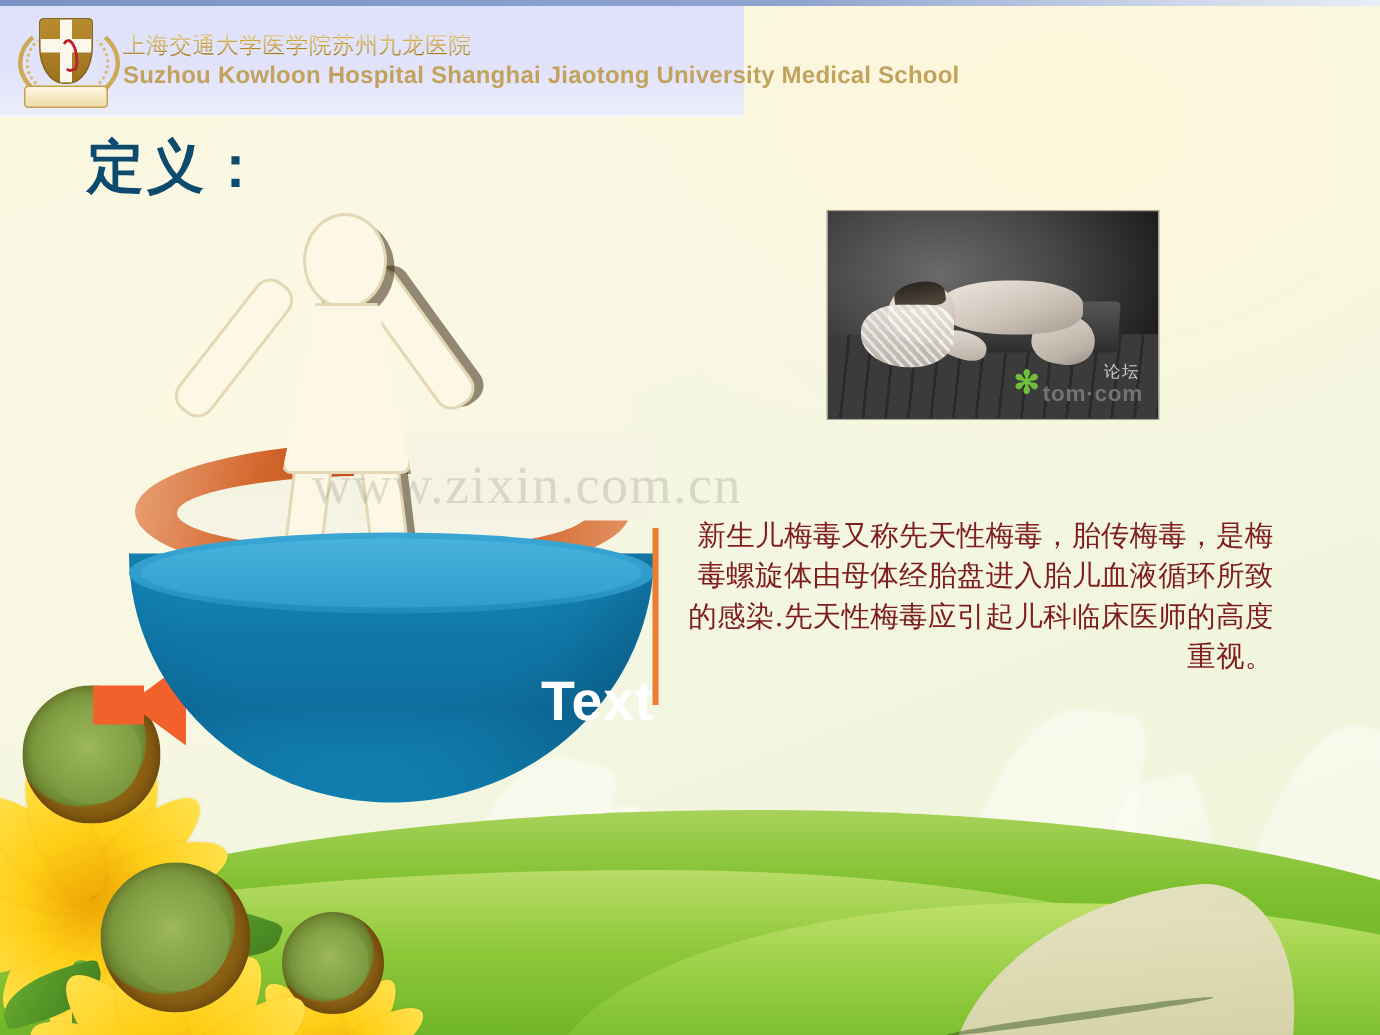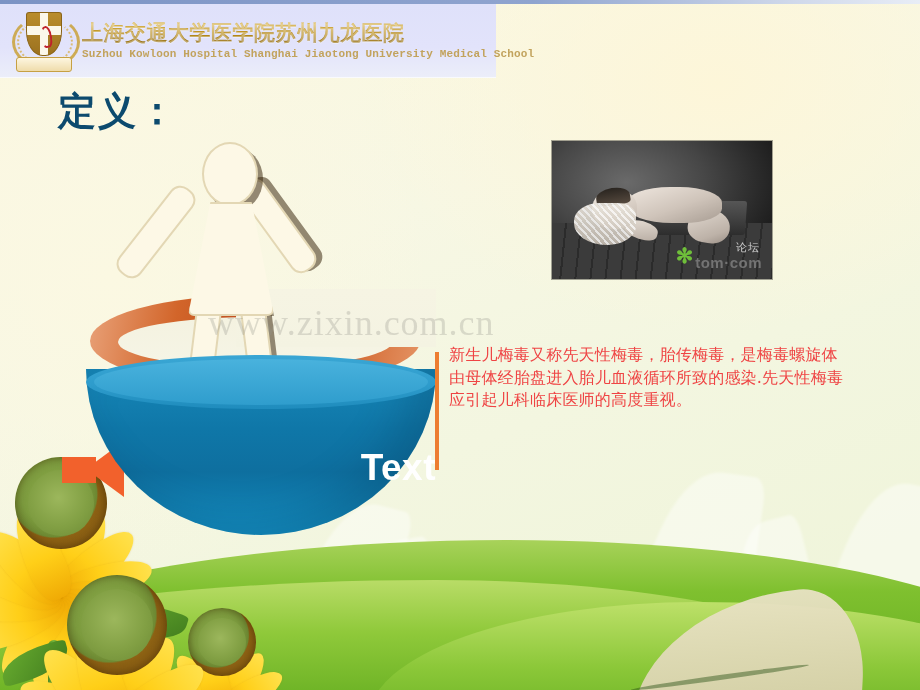--- a/index.html
+++ b/index.html
@@ -232,35 +232,35 @@
     border-radius: 3px;
   }
 
   .header-text {
     margin-left: 6px;
     flex: 1 1 auto;
     min-width: 0;
   }
   .header-cn {
     font-family: "DejaVu Sans", sans-serif;
-    font-size: 21px;
-    font-weight: 700;
+    font-size: 15px;
+    font-weight: 400;
     letter-spacing: 0.5px;
     line-height: 1.08;
     white-space: nowrap;
     background: linear-gradient(180deg, #e2c266 0%, #bb8f1e 46%, #8f6a12 100%);
     -webkit-background-clip: text;
     background-clip: text;
     color: #a8801c;
     -webkit-text-fill-color: transparent;
     text-shadow: 0 1px 0 rgba(255,255,255,0.35);
   }
   .header-en {
-    font-family: Liberation Mono, monospace;
-    font-size: 11px;
+    font-family: Liberation Sans, sans-serif;
+    font-size: 16px;
     font-weight: 600;
     letter-spacing: 0.15px;
     white-space: nowrap;
     color: #c2a35d;
     margin-top: 3px;
   }
 
   
   .slide-title {
     position: absolute;
@@ -511,24 +511,25 @@
     position: absolute;
     left: 435px; top: 352px;
     width: 4px; height: 118px;
     background: #ed7d31;
   }
   .body-text {
     position: absolute;
     left: 449px; top: 344px;
     width: 400px;
     font-family: "DejaVu Serif", serif;
-    font-size: 16px;
+    font-size: 19px;
     line-height: 1.42;
-    color: #ef4444;
+    color: #7f1d1d;
     letter-spacing: 0.2px;
+    text-align: right;
   }
 
   
   .watermark {
     position: absolute;
     left: 208px; top: 302px;
     font-family: Liberation Serif, serif;
     font-size: 36px;
     font-weight: 400;
     letter-spacing: 1px;

